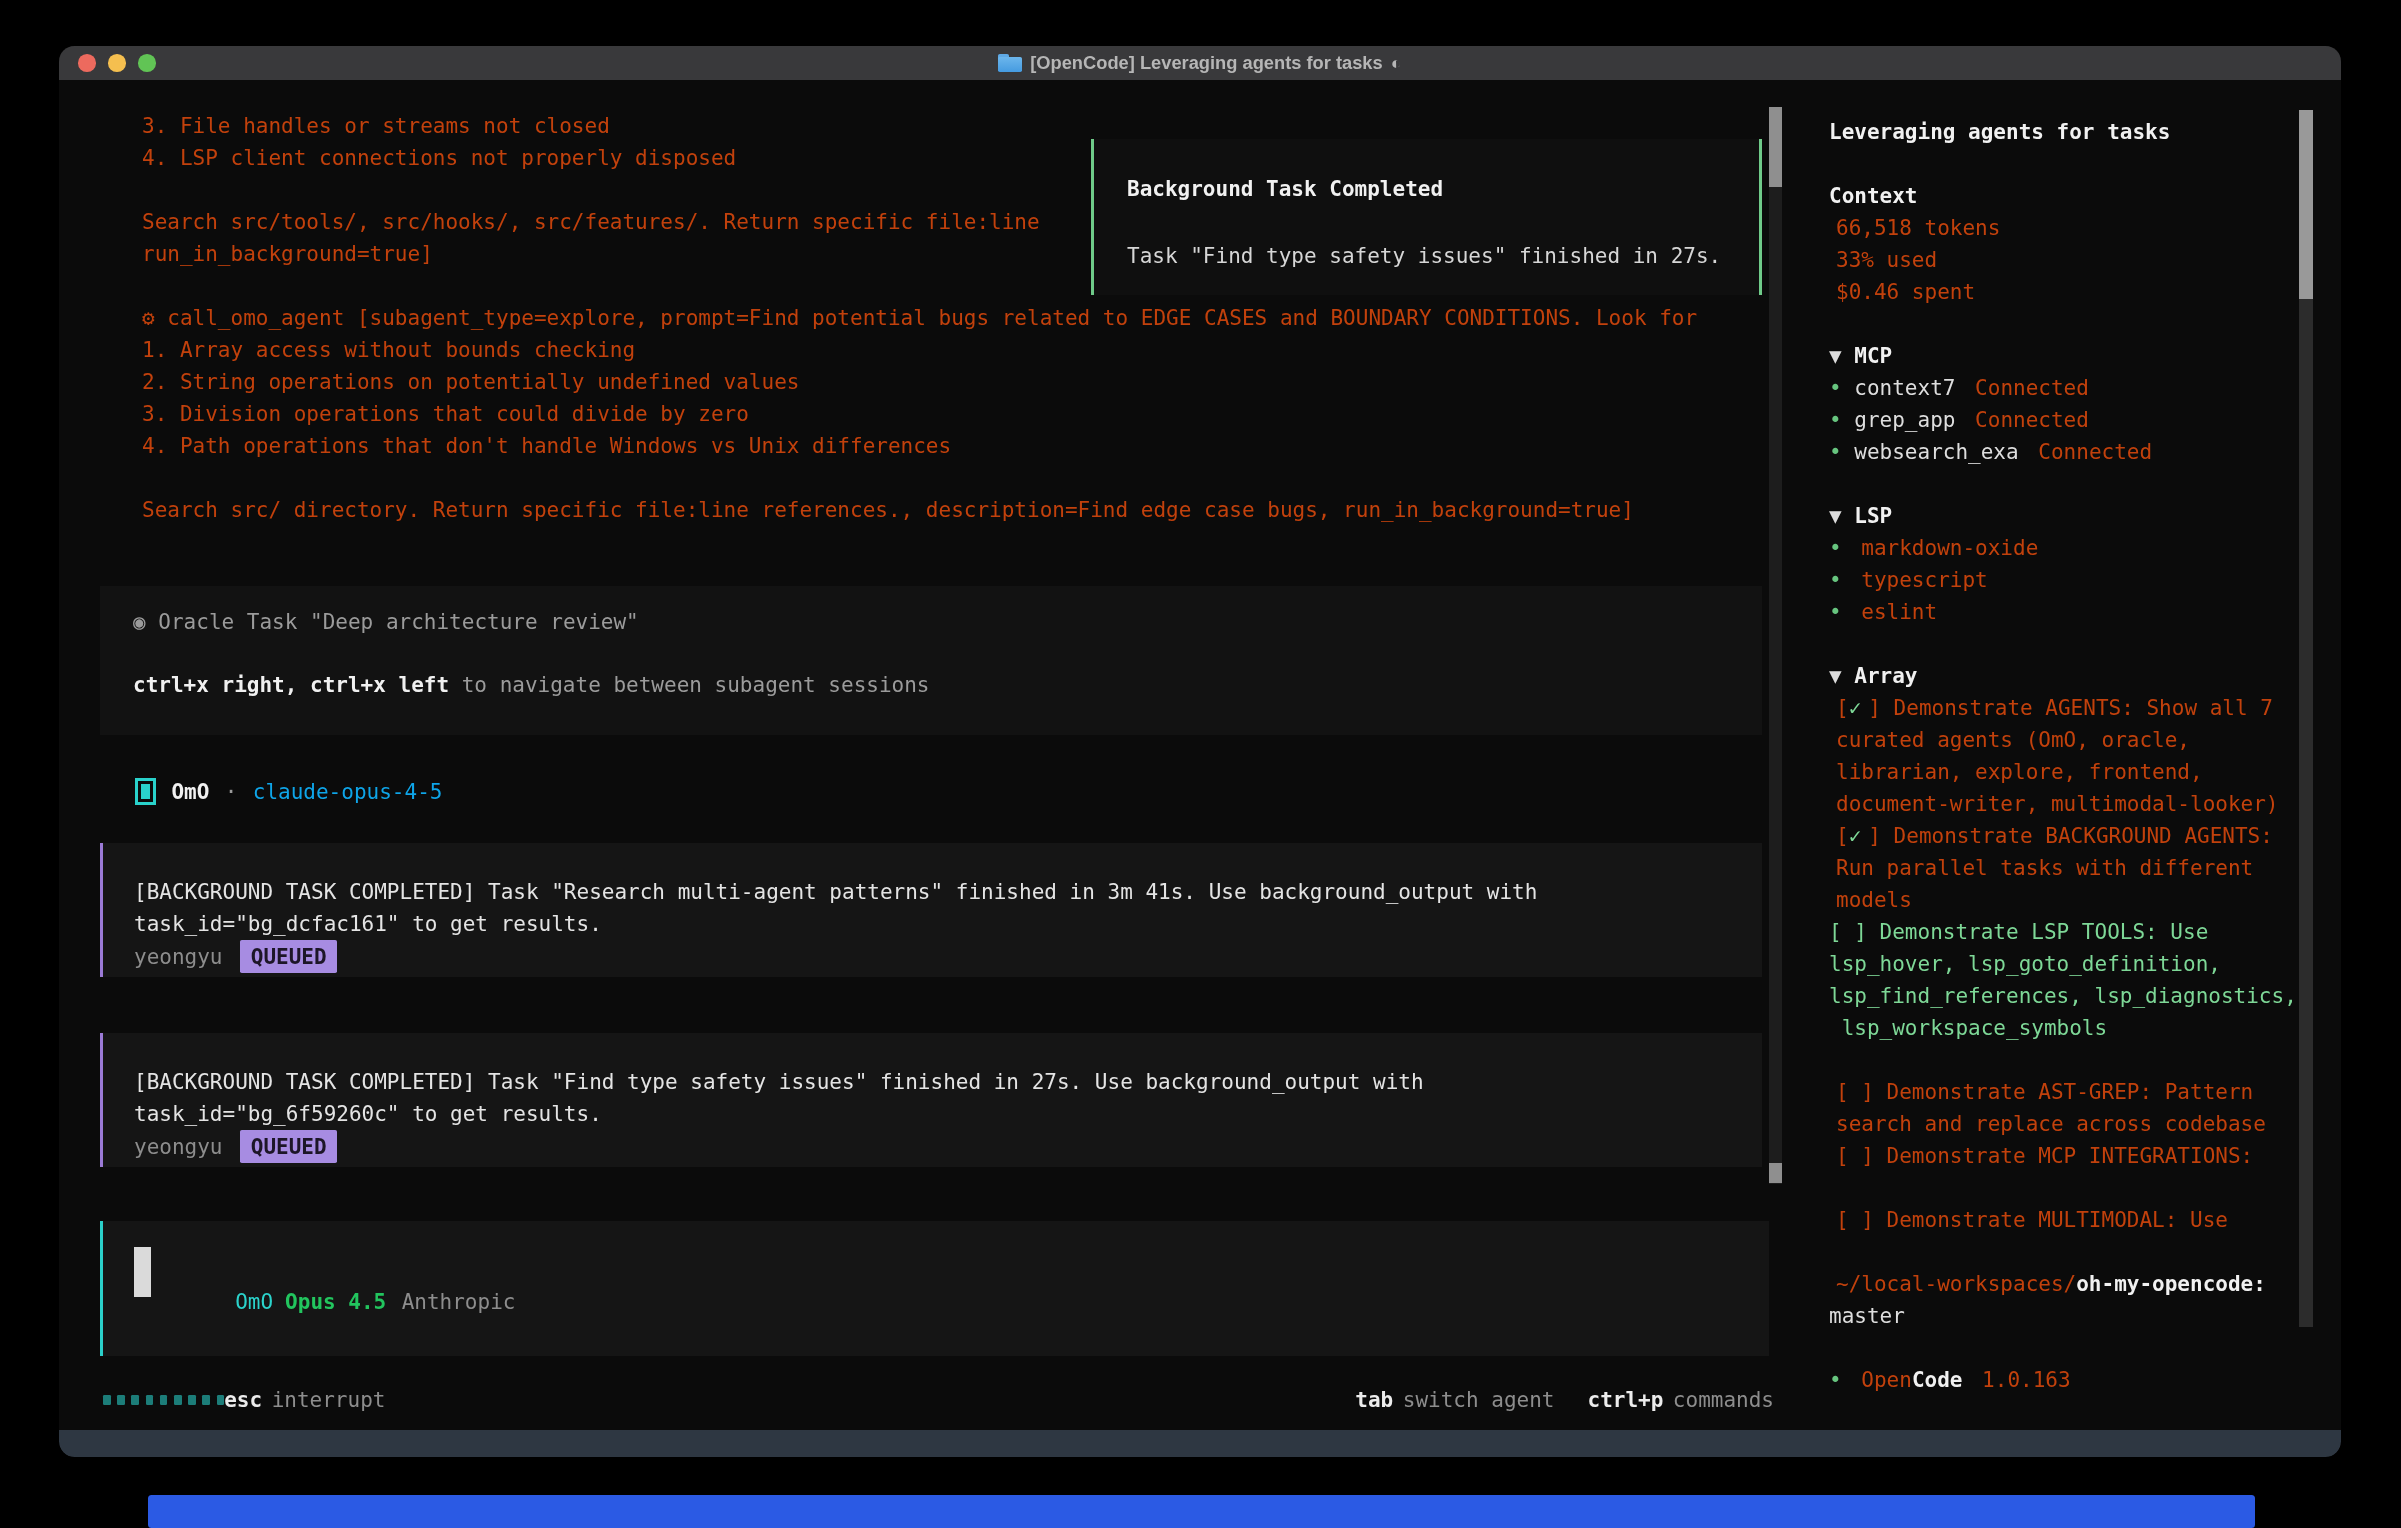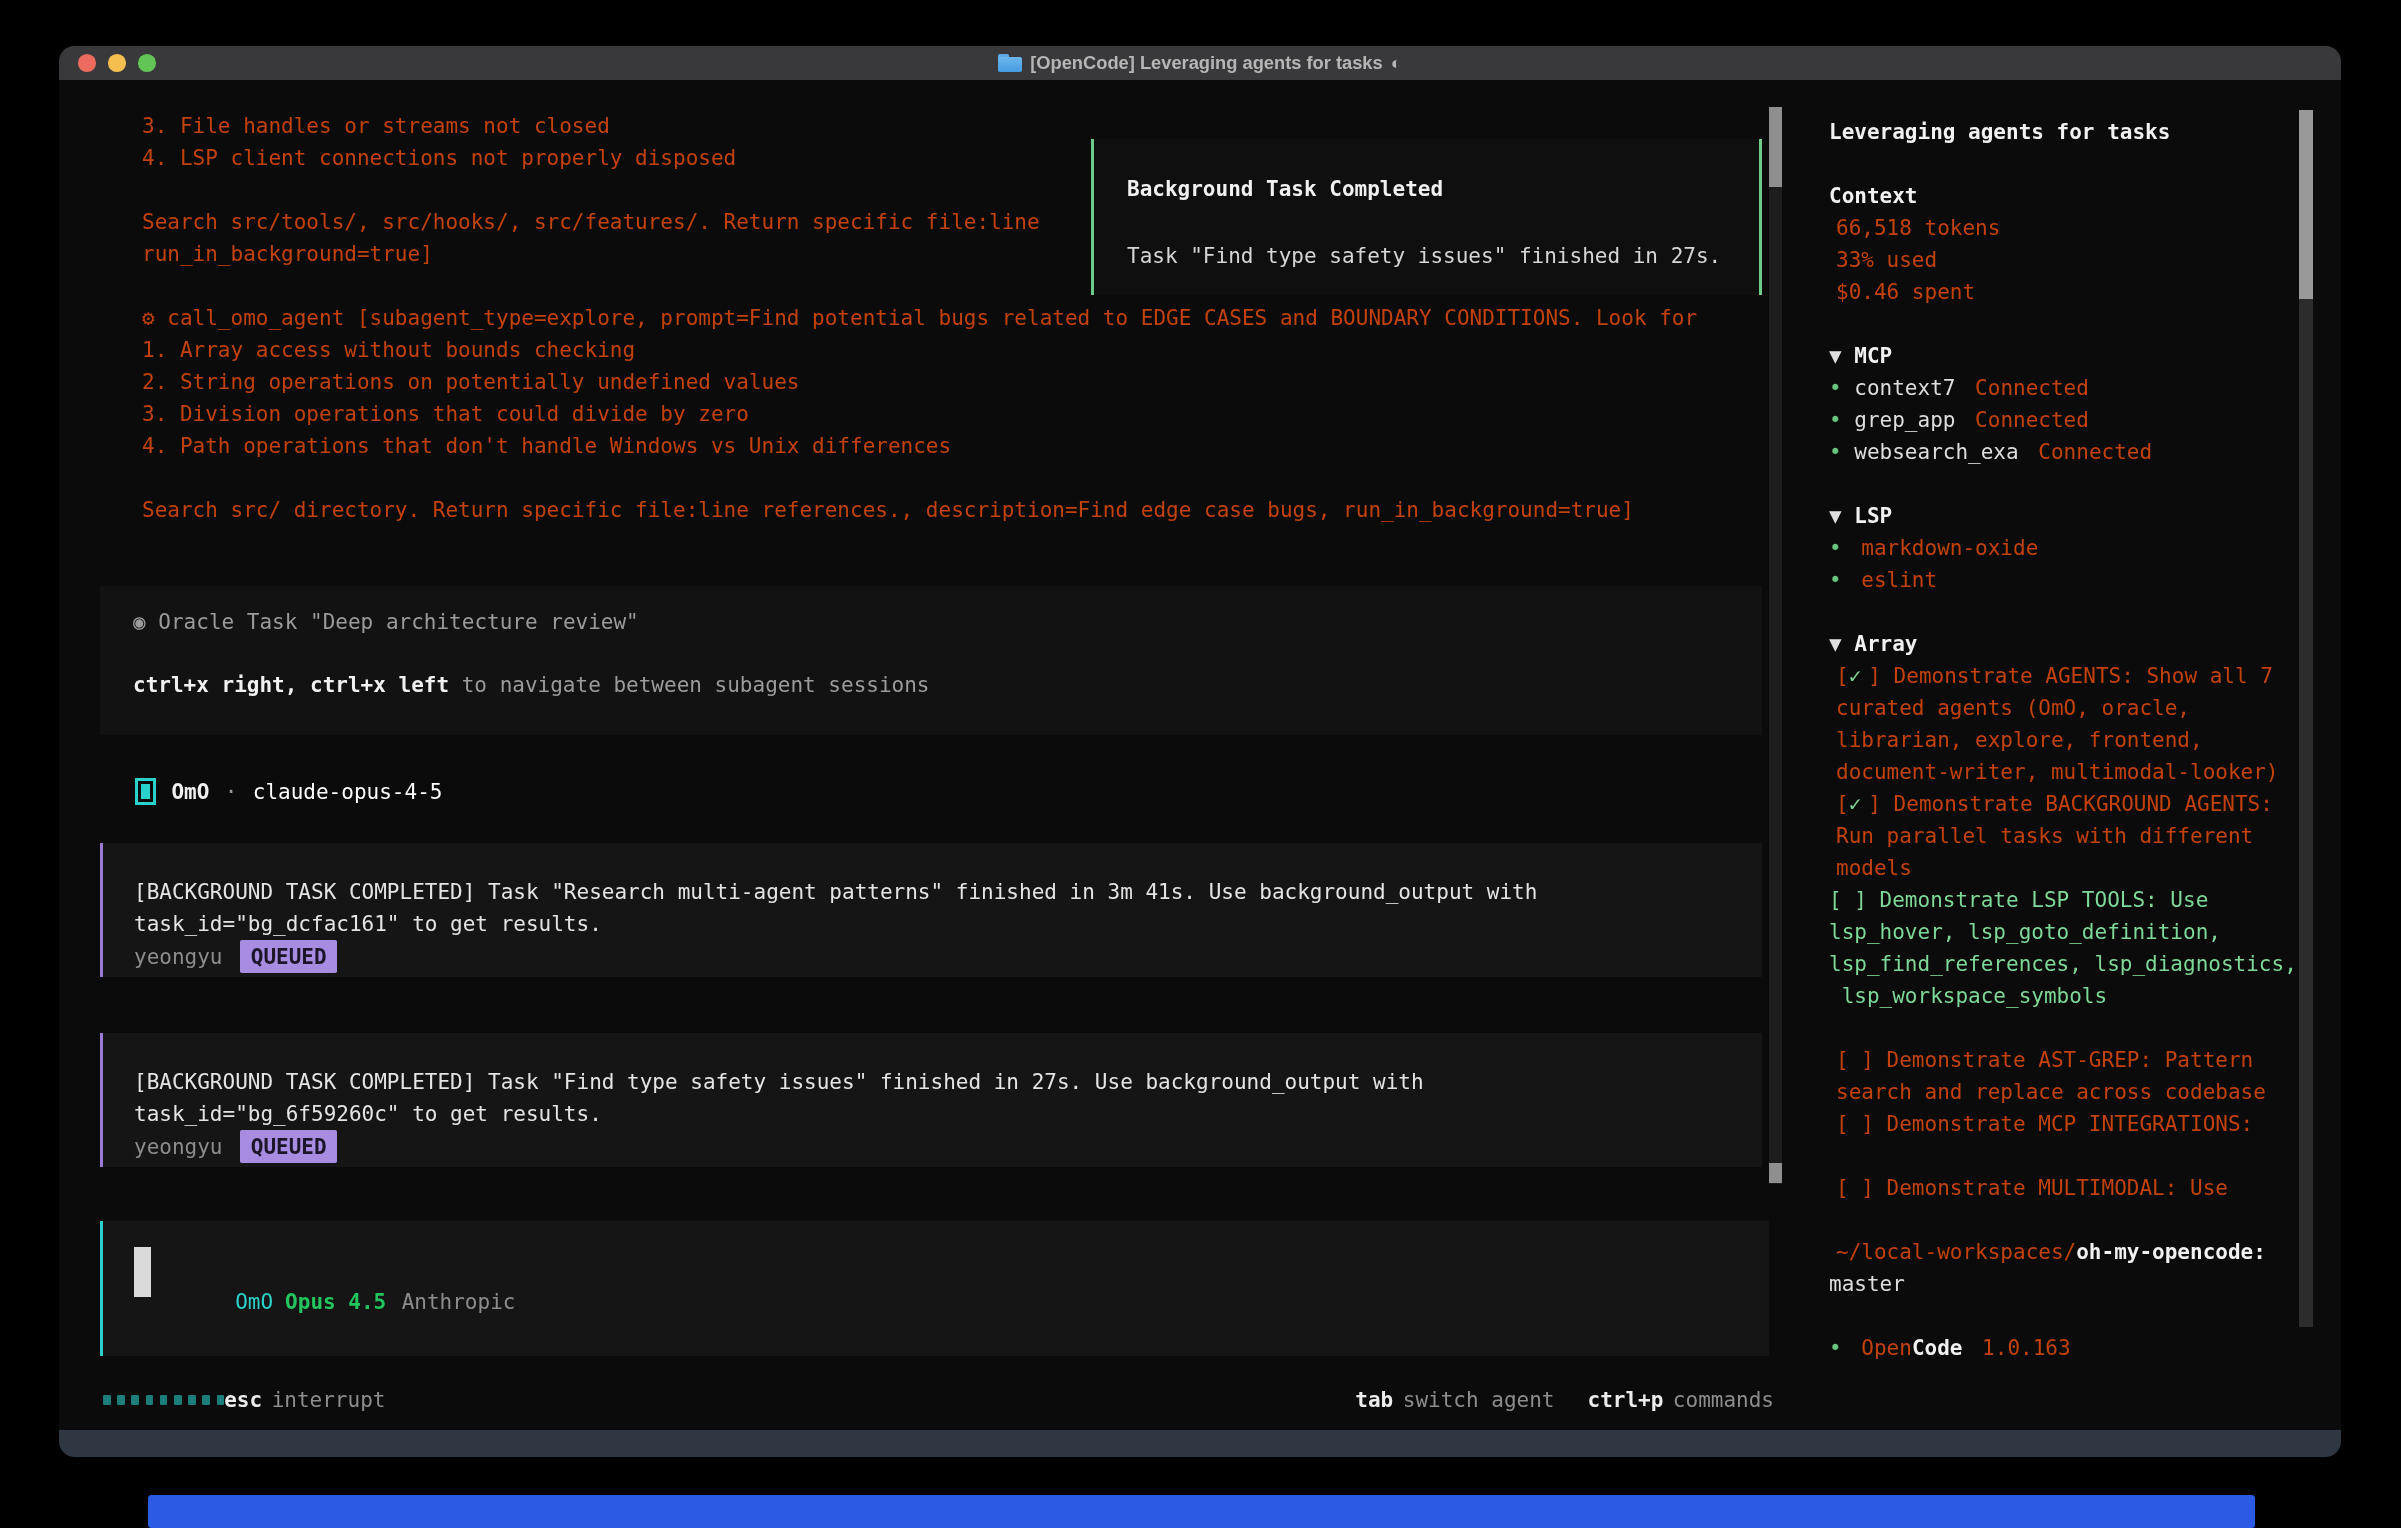--- a/index.html
+++ b/index.html
@@ -35,21 +35,21 @@
   .oracle{position:absolute;left:41px;top:540px;width:1662px;height:149px;background:#121212;padding:23.6px 0 0 33px;box-sizing:border-box;font-size:21px;}
   .oracle .o2{margin-top:39px;}
   .strong{color:#f0f0f0;font-weight:bold;}
   .greytext{color:#9b9b9b;}
 
   .agent-header{position:absolute;left:76px;top:728px;height:35px;display:flex;align-items:center;gap:15.4px;font-size:21px;}
   .agent-box{width:21px;height:27px;border:3px solid #29d2cb;box-sizing:border-box;display:flex;align-items:center;justify-content:center;}
   .agent-box i{display:block;width:9.5px;height:15.4px;background:#29d2cb;}
   .agent-name{color:#f1f1f1;font-weight:bold;}
   .agent-sep{color:#9b9b9b;}
-  .agent-model{color:#ffffff;}
+  .agent-model{color:#0ea5e9;}
 
   .task-block{position:absolute;left:41px;width:1662px;height:134px;background:#151515;border-left:3.5px solid #9b7ad6;padding:33px 0 0 31px;box-sizing:border-box;font-size:21px;}
   .task-block .row{height:32px;line-height:32px;white-space:pre;color:#e4e4e4;}
   .task-block .author{color:#8d8d8d;}
   .badge{display:inline-block;background:#a78ce2;color:#1d1628;font-weight:bold;padding:0.6px 10.6px;margin-left:17.7px;border-radius:1.8px;}
   #block-0{top:797px;}
   #block-1{top:987px;}
 
   .input-panel{position:absolute;left:41px;top:1175px;width:1669px;height:135px;background:#151515;border-left:3.5px solid #2bd0ca;box-sizing:border-box;font-size:21px;}
   .cursor{position:absolute;left:31px;top:26px;width:16.5px;height:50px;background:#dadada;}
@@ -191,20 +191,21 @@
         <div class="tl-line"><span class="c-g">33% used</span></div>
         <div class="tl-line"><span class="c-g">$0.46 spent</span></div>
         <div class="tl-line">&nbsp;</div>
         <div class="tl-line"><span class="c-w">▼ </span><span class="c-wb">MCP</span></div>
         <div class="tl-line"><span class="c-grnb">• </span><span class="c-w">context7 </span><span class="c-g">Connected</span></div>
         <div class="tl-line"><span class="c-grnb">• </span><span class="c-w">grep_app </span><span class="c-g">Connected</span></div>
         <div class="tl-line"><span class="c-grnb">• </span><span class="c-w">websearch_exa </span><span class="c-g">Connected</span></div>
         <div class="tl-line">&nbsp;</div>
         <div class="tl-line"><span class="c-w">▼ </span><span class="c-wb">LSP</span></div>
         <div class="tl-line"><span class="c-grnb">• </span><span class="c-g">markdown-oxide</span></div>
+        <div class="tl-line"><span class="c-grnb">• </span><span class="c-g">typescript</span></div>
         <div class="tl-line"><span class="c-grnb">• </span><span class="c-g">eslint</span></div>
         <div class="tl-line">&nbsp;</div>
         <div class="tl-line"><span class="c-w">▼ </span><span class="c-wb">Array</span></div>
         <div class="tl-line"><span class="c-g">[</span><span class="c-grn">✓</span><span class="c-g">] Demonstrate AGENTS: Show all 7</span></div>
         <div class="tl-line"><span class="c-g">curated agents (OmO, oracle,</span></div>
         <div class="tl-line"><span class="c-g">librarian, explore, frontend,</span></div>
         <div class="tl-line"><span class="c-g">document-writer, multimodal-looker)</span></div>
         <div class="tl-line"><span class="c-g">[</span><span class="c-grn">✓</span><span class="c-g">] Demonstrate BACKGROUND AGENTS:</span></div>
         <div class="tl-line"><span class="c-g">Run parallel tasks with different</span></div>
         <div class="tl-line"><span class="c-g">models</span></div>

